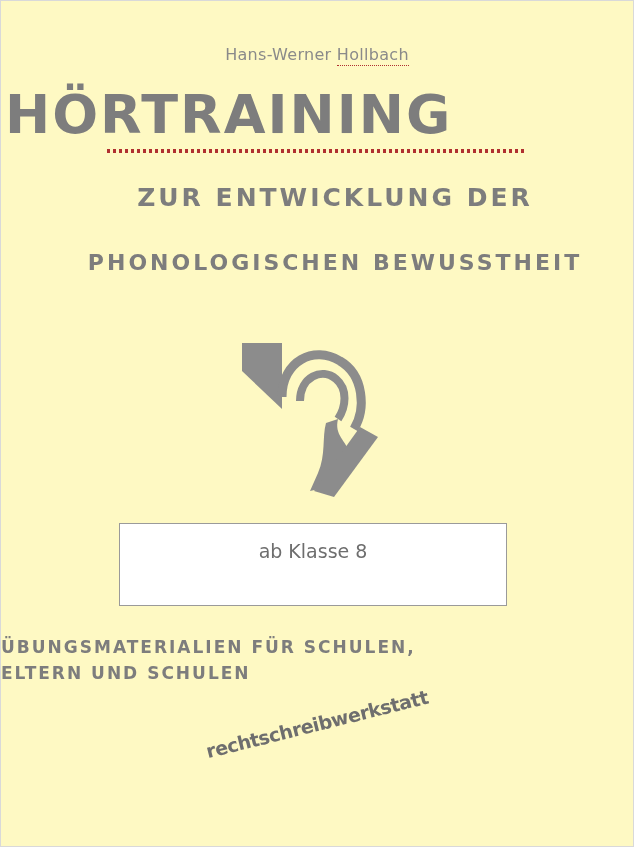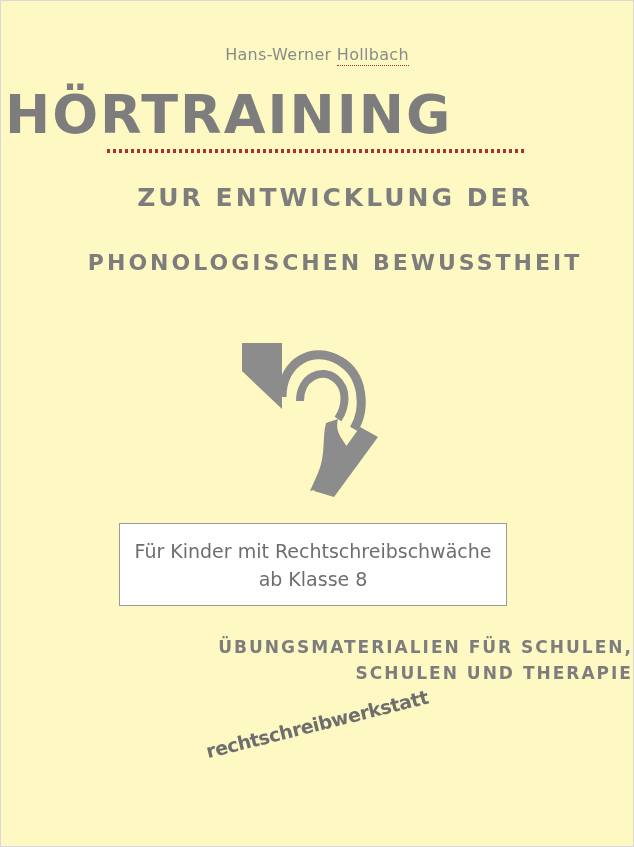--- a/index.html
+++ b/index.html
@@ -127,21 +127,21 @@
     font-size: 19px;
     color: #6e6e6e;
     line-height: 1.45;
   }
 
   
   .footer-1, .footer-2 {
     position: absolute;
     left: 0;
     width: 100%;
-    text-align: right;
+    text-align: left;
     font-family: "DejaVu Sans", sans-serif;
     font-weight: bold;
     font-size: 17px;
     letter-spacing: 2px;
     color: #7d7d7d;
   }
   .footer-1 { top: 636px; }
   .footer-2 { top: 662px; }
 
   
@@ -191,25 +191,24 @@
       <path d="M116 88 C112 104, 124 110, 128 122 C132 136, 122 150, 106 156
                L88 160 L96 142 C104 124, 100 106, 104 92 Z" fill="#8c8c8c"></path>
 
       <path d="M138 96 L156 106 L112 166 L92 160 Z" fill="#8c8c8c"></path>
     </svg>
   </div>
 
   <div class="note-box">
     <div class="shadow"></div>
     <div class="note-text">
-      <div>Für Kinder mit Rechtschreibschwäche</div>
       <div>ab Klasse 8</div>
     </div>
   </div>
 
   <div class="footer-1">ÜBUNGSMATERIALIEN FÜR SCHULEN,</div>
-  <div class="footer-2">SCHULEN UND THERAPIE</div>
+  <div class="footer-2">ELTERN UND SCHULEN</div>
 
   <div class="logo">
     <span class="logo-text">rechtschreibwerkstatt</span>
   </div>
 
 </div>
 
 </body></html>

